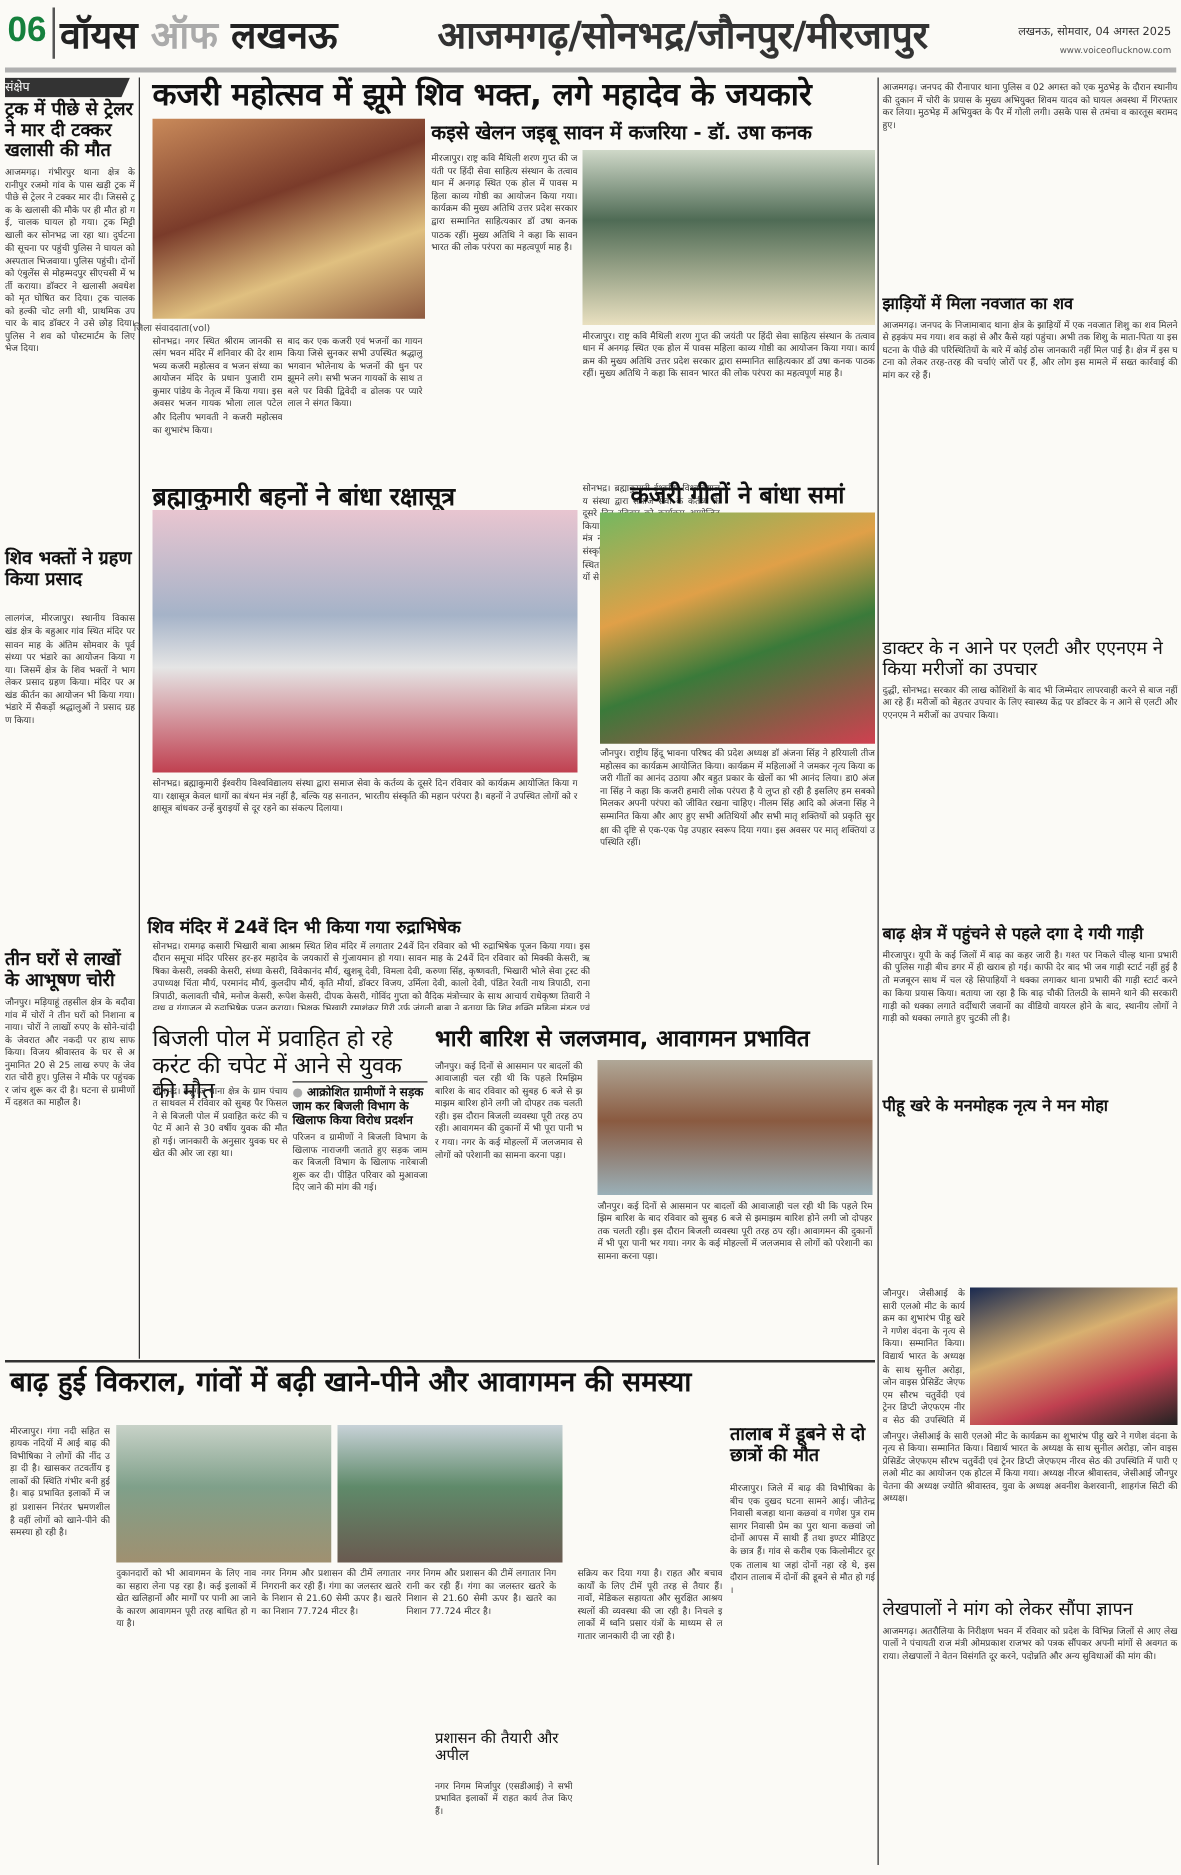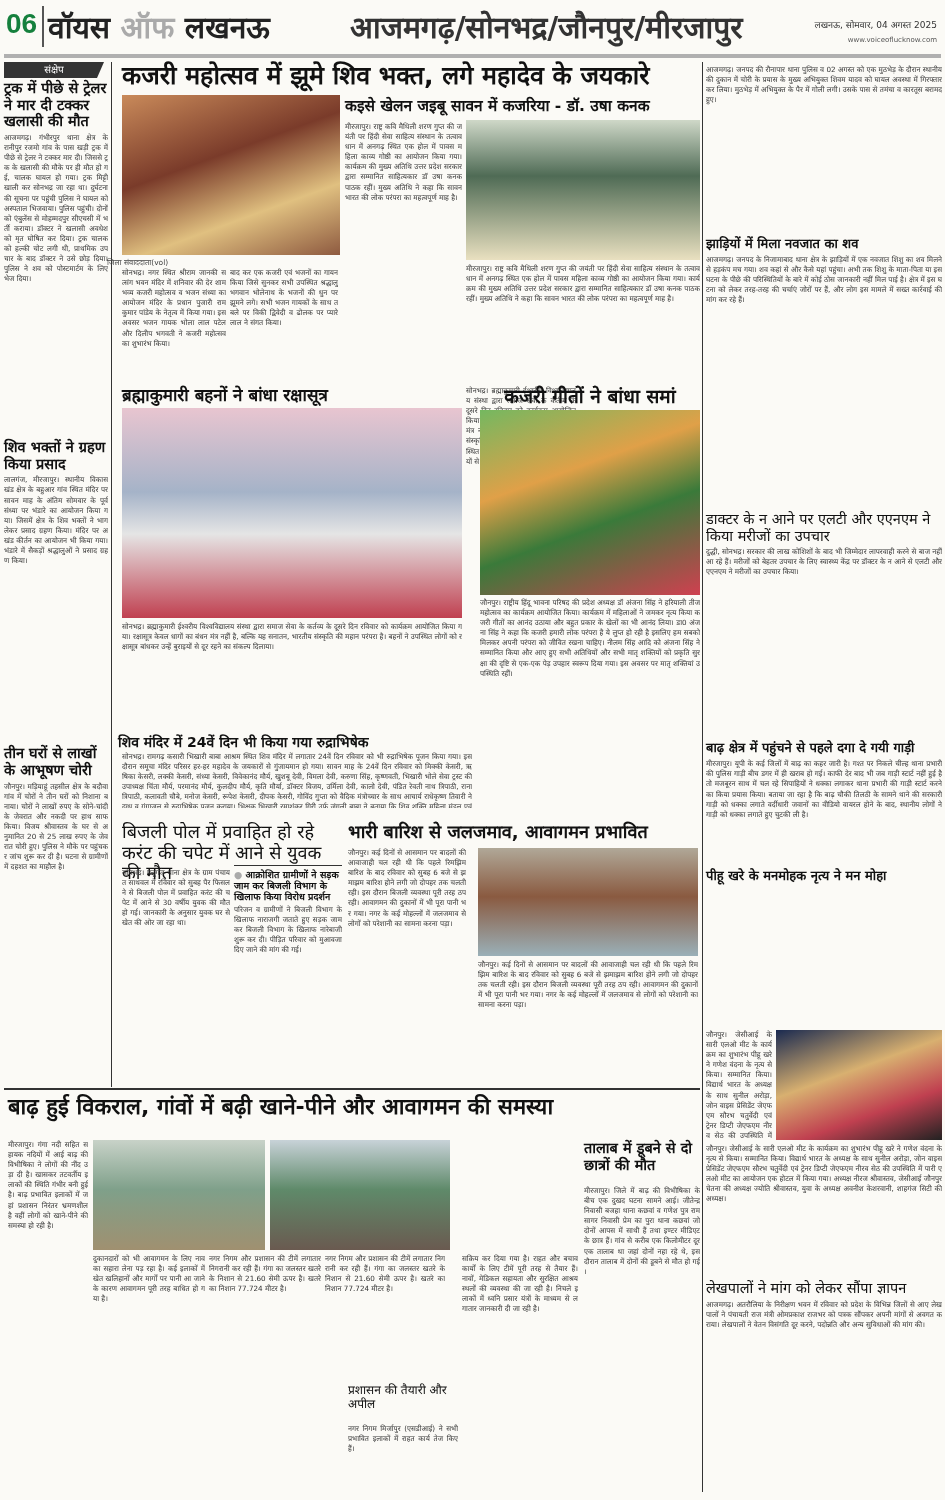--- a/index.html
+++ b/index.html
@@ -10,21 +10,21 @@
 .brand{left:42px;top:6px;font:bold 30px "DejaVu Sans",sans-serif;color:#222;border-left:2px solid #555;padding-left:4px}
 .brand .mid{color:#aaa}
 .region{left:350px;top:6px;font:bold 30px "DejaVu Sans",sans-serif;color:#333}
 .dt{right:8px;top:18px;font-size:9px;color:#333}
 .url{right:8px;top:36px;font-size:7px;color:#555}
 .rule{top:54px;left:4px;width:937px;height:4px;background:#b0b0b0}
 .vr{width:1px;background:#333}
 .hd{font-weight:bold;color:#111;line-height:1.15}
 .txt{font-size:7.2px;line-height:10.1px;color:#333;text-align:justify;overflow:hidden;word-break:break-all}
 .photo{background:#888;overflow:hidden}
-.tag{background:#333;color:#fff;font-size:10px;text-align:center;clip-path:polygon(0 0,100% 0,93% 100%,0 100%)}
+.tag{background:#333;color:#fff;font-size:10px;text-align:left;clip-path:polygon(0 0,100% 0,93% 100%,0 100%)}
 .hline{height:1px;background:#333}
 .bullet::before{content:"● ";color:#aaa}
 </style>
 </head>
 <body>
 
 <div class="abs mast">
   <div class="abs pg">06</div>
   <div class="abs region">आजमगढ़/सोनभद्र/जौनपुर/मीरजापुर</div>
   <div class="abs brand"><span>वॉयस </span><span class="mid">ऑफ </span><span>लखनऊ</span></div>
@@ -34,36 +34,36 @@
 <div class="abs rule"></div>
 
 <div class="abs vr" style="left:111px;top:62px;height:1025px"></div>
 <div class="abs vr" style="left:702px;top:62px;height:1430px"></div>
 
 <div class="abs" style="left:4px;top:62px;width:104px">
   <div class="tag" style="width:100px;height:16px">संक्षेप</div>
   <div class="hd" style="font-size:14.5px;margin-top:2px">ट्रक में पीछे से ट्रेलर ने मार दी टक्कर खलासी की मौत</div>
   <div class="txt" style="height:302px;margin-top:3px">आजमगढ़। गंभीरपुर थाना क्षेत्र के रानीपुर रजमो गांव के पास खड़ी ट्रक में पीछे से ट्रेलर ने टक्कर मार दी। जिससे ट्रक के खलासी की मौके पर ही मौत हो गई, चालक घायल हो गया। ट्रक मिट्टी खाली कर सोनभद्र जा रहा था। दुर्घटना की सूचना पर पहुंची पुलिस ने घायल को अस्पताल भिजवाया। पुलिस पहुंची। दोनों को एंबुलेंस से मोहम्मदपुर सीएचसी में भर्ती कराया। डॉक्टर ने खलासी अवधेश को मृत घोषित कर दिया। ट्रक चालक को हल्की चोट लगी थी, प्राथमिक उपचार के बाद डॉक्टर ने उसे छोड़ दिया। पुलिस ने शव को पोस्टमार्टम के लिए भेज दिया।</div>
   <div class="hd" style="font-size:14.5px;margin-top:4px">शिव भक्तों ने ग्रहण किया प्रसाद</div>
-  <div class="txt" style="height:266px;margin-top:3px">लालगंज, मीरजापुर। स्थानीय विकास खंड क्षेत्र के बहुआर गांव स्थित मंदिर पर सावन माह के अंतिम सोमवार के पूर्व संध्या पर भंडारे का आयोजन किया गया। जिसमें क्षेत्र के शिव भक्तों ने भाग लेकर प्रसाद ग्रहण किया। मंदिर पर अखंड कीर्तन का आयोजन भी किया गया। भंडारे में सैकड़ों श्रद्धालुओं ने प्रसाद ग्रहण किया।</div>
+  <div class="txt" style="height:266px;margin-top:18px">लालगंज, मीरजापुर। स्थानीय विकास खंड क्षेत्र के बहुआर गांव स्थित मंदिर पर सावन माह के अंतिम सोमवार के पूर्व संध्या पर भंडारे का आयोजन किया गया। जिसमें क्षेत्र के शिव भक्तों ने भाग लेकर प्रसाद ग्रहण किया। मंदिर पर अखंड कीर्तन का आयोजन भी किया गया। भंडारे में सैकड़ों श्रद्धालुओं ने प्रसाद ग्रहण किया।</div>
   <div class="hd" style="font-size:14.5px;margin-top:4px">तीन घरों से लाखों के आभूषण चोरी</div>
   <div class="txt" style="height:288px;margin-top:3px">जौनपुर। मड़ियाहूं तहसील क्षेत्र के बदौवा गांव में चोरों ने तीन घरों को निशाना बनाया। चोरों ने लाखों रुपए के सोने-चांदी के जेवरात और नकदी पर हाथ साफ किया। विजय श्रीवास्तव के घर से अनुमानित 20 से 25 लाख रुपए के जेवरात चोरी हुए। पुलिस ने मौके पर पहुंचकर जांच शुरू कर दी है। घटना से ग्रामीणों में दहशत का माहौल है।</div>
 </div>
 
 <div class="abs hd" style="left:122px;top:62px;width:578px;font-size:25px;white-space:nowrap">कजरी महोत्सव में झूमे शिव भक्त, लगे महादेव के जयकारे</div>
 <div class="abs photo" style="left:122px;top:95px;width:218px;height:160px;background:linear-gradient(160deg,#c98a5a,#7a3b2a 40%,#e0c080 70%,#8e5a40)"></div>
 <div class="abs" style="left:107px;top:257px;font-size:7.5px;color:#444">जिला संवाददाता(vol)</div>
 <div class="abs hd" style="left:345px;top:98px;width:355px;font-size:15.5px;font-weight:bold">कइसे खेलन जइबू सावन में कजरिया - डॉ. उषा कनक</div>
 <div class="abs txt" style="left:345px;top:122px;width:117px;height:258px">मीरजापुर। राष्ट्र कवि मैथिली शरण गुप्त की जयंती पर हिंदी सेवा साहित्य संस्थान के तत्वावधान में अनगढ़ स्थित एक होल में पावस महिला काव्य गोष्ठी का आयोजन किया गया। कार्यक्रम की मुख्य अतिथि उत्तर प्रदेश सरकार द्वारा सम्मानित साहित्यकार डॉ उषा कनक पाठक रहीं। मुख्य अतिथि ने कहा कि सावन भारत की लोक परंपरा का महत्वपूर्ण माह है।</div>
 <div class="abs photo" style="left:466px;top:120px;width:234px;height:140px;background:linear-gradient(180deg,#cfd8c8,#4f6b55 40%,#e9e0c0)"></div>
 <div class="abs txt" style="left:466px;top:264px;width:234px;height:116px">मीरजापुर। राष्ट्र कवि मैथिली शरण गुप्त की जयंती पर हिंदी सेवा साहित्य संस्थान के तत्वावधान में अनगढ़ स्थित एक होल में पावस महिला काव्य गोष्ठी का आयोजन किया गया। कार्यक्रम की मुख्य अतिथि उत्तर प्रदेश सरकार द्वारा सम्मानित साहित्यकार डॉ उषा कनक पाठक रहीं। मुख्य अतिथि ने कहा कि सावन भारत की लोक परंपरा का महत्वपूर्ण माह है।</div>
 <div class="abs txt" style="left:122px;top:268px;width:104px;height:110px">सोनभद्र। नगर स्थित श्रीराम जानकी सत्संग भवन मंदिर में शनिवार की देर शाम भव्य कजरी महोत्सव व भजन संध्या का आयोजन मंदिर के प्रधान पुजारी रामकुमार पांडेय के नेतृत्व में किया गया। इस अवसर भजन गायक भोला लाल पटेल और दिलीप भगवती ने कजरी महोत्सव का शुभारंभ किया।</div>
 <div class="abs txt" style="left:230px;top:268px;width:108px;height:110px">बाद कर एक कजरी एवं भजनों का गायन किया जिसे सुनकर सभी उपस्थित श्रद्धालु भगवान भोलेनाथ के भजनों की धुन पर झूमने लगे। सभी भजन गायकों के साथ तबले पर विकी द्विवेदी व ढोलक पर प्यारे लाल ने संगत किया।</div>
 
-<div class="abs hd" style="left:122px;top:386px;width:350px;font-size:17px">ब्रह्माकुमारी बहनों ने बांधा रक्षासूत्र</div>
+<div class="abs hd" style="left:122px;top:386px;width:350px;font-size:20px">ब्रह्माकुमारी बहनों ने बांधा रक्षासूत्र</div>
 <div class="abs photo" style="left:122px;top:408px;width:340px;height:210px;background:linear-gradient(180deg,#e8c5d0,#a5b3c8 40%,#e5e5e5 60%,#c04050)"></div>
 <div class="abs txt" style="left:122px;top:622px;width:340px;height:108px">सोनभद्र। ब्रह्माकुमारी ईश्वरीय विश्वविद्यालय संस्था द्वारा समाज सेवा के कर्तव्य के दूसरे दिन रविवार को कार्यक्रम आयोजित किया गया। रक्षासूत्र केवल धागों का बंधन मंत्र नहीं है, बल्कि यह सनातन, भारतीय संस्कृति की महान परंपरा है। बहनों ने उपस्थित लोगों को रक्षासूत्र बांधकर उन्हें बुराइयों से दूर रहने का संकल्प दिलाया।</div>
 <div class="abs txt" style="left:466px;top:386px;width:110px;height:344px">सोनभद्र। ब्रह्माकुमारी ईश्वरीय विश्वविद्यालय संस्था द्वारा समाज सेवा के कर्तव्य के दूसरे दिन रविवार को कार्यक्रम आयोजित किया गया। रक्षासूत्र केवल धागों का बंधन मंत्र नहीं है, बल्कि यह सनातन, भारतीय संस्कृति की महान परंपरा है। बहनों ने उपस्थित लोगों को रक्षासूत्र बांधकर उन्हें बुराइयों से दूर रहने का संकल्प दिलाया।</div>
 
 <div class="abs hd" style="left:480px;top:386px;width:220px;font-size:19px;text-align:center">कजरी गीतों ने बांधा समां</div>
 <div class="abs photo" style="left:480px;top:410px;width:220px;height:185px;background:linear-gradient(160deg,#74b860,#e0a048 35%,#3a7a3a 60%,#d04050)"></div>
 <div class="abs txt" style="left:480px;top:598px;width:220px;height:210px">जौनपुर। राष्ट्रीय हिंदू भावना परिषद की प्रदेश अध्यक्ष डॉ अंजना सिंह ने हरियाली तीज महोत्सव का कार्यक्रम आयोजित किया। कार्यक्रम में महिलाओं ने जमकर नृत्य किया कजरी गीतों का आनंद उठाया और बहुत प्रकार के खेलों का भी आनंद लिया। डा0 अंजना सिंह ने कहा कि कजरी हमारी लोक परंपरा है ये लुप्त हो रही है इसलिए हम सबको मिलकर अपनी परंपरा को जीवित रखना चाहिए। नीलम सिंह आदि को अंजना सिंह ने सम्मानित किया और आए हुए सभी अतिथियों और सभी मातृ शक्तियों को प्रकृति सुरक्षा की दृष्टि से एक-एक पेड़ उपहार स्वरूप दिया गया। इस अवसर पर मातृ शक्तियां उपस्थिति रहीं।</div>
 
 <div class="abs hd" style="left:118px;top:734px;width:360px;font-size:14px">शिव मंदिर में 24वें दिन भी किया गया रुद्राभिषेक</div>
 <div class="abs txt" style="left:122px;top:752px;width:350px;height:56px">सोनभद्र। रामगढ़ कसारी भिखारी बाबा आश्रम स्थित शिव मंदिर में लगातार 24वें दिन रविवार को भी रुद्राभिषेक पूजन किया गया। इस दौरान समूचा मंदिर परिसर हर-हर महादेव के जयकारों से गुंजायमान हो गया। सावन माह के 24वें दिन रविवार को मिक्की केसरी, ऋषिका केसरी, लक्की केसरी, संध्या केसरी, विवेकानंद मौर्य, खुशबू देवी, विमला देवी, करुणा सिंह, कृष्णवती, भिखारी भोले सेवा ट्रस्ट की उपाध्यक्ष चिंता मौर्य, परमानंद मौर्य, कुलदीप मौर्य, कृति मौर्या, डॉक्टर विजय, उर्मिला देवी, कालो देवी, पंडित रेवती नाथ त्रिपाठी, राना त्रिपाठी, कलावती चौबे, मनोज केसरी, रूपेश केसरी, दीपक केसरी, गोविंद गुप्ता को वैदिक मंत्रोच्चार के साथ आचार्य राधेकृष्ण तिवारी ने दुग्ध व गंगाजल से रुद्राभिषेक पूजन कराया। भिक्षुक भिखारी रमाशंकर गिरी उर्फ जंगली बाबा ने बताया कि शिव शक्ति महिला मंडल एवं भिखारी भोले सेवा ट्रस्ट की ओर से प्रतिदिन सावन माह भर रुद्राभिषेक पूजन किया जाएगा।</div>
@@ -80,21 +80,21 @@
 <div class="abs txt" style="left:478px;top:960px;width:220px;height:120px">जौनपुर। कई दिनों से आसमान पर बादलों की आवाजाही चल रही थी कि पहले रिमझिम बारिश के बाद रविवार को सुबह 6 बजे से झमाझम बारिश होने लगी जो दोपहर तक चलती रही। इस दौरान बिजली व्यवस्था पूरी तरह ठप रही। आवागमन की दुकानों में भी पूरा पानी भर गया। नगर के कई मोहल्लों में जलजमाव से लोगों को परेशानी का सामना करना पड़ा।</div>
 
 <div class="abs" style="left:706px;top:62px;width:236px">
   <div class="txt" style="height:168px;margin-top:3px">आजमगढ़। जनपद की रौनापार थाना पुलिस व 02 अगस्त को एक मुठभेड़ के दौरान स्थानीय की दुकान में चोरी के प्रयास के मुख्य अभियुक्त शिवम यादव को घायल अवस्था में गिरफ्तार कर लिया। मुठभेड़ में अभियुक्त के पैर में गोली लगी। उसके पास से तमंचा व कारतूस बरामद हुए।</div>
   <div class="hd" style="font-size:13px;margin-top:4px">झाड़ियों में मिला नवजात का शव</div>
   <div class="txt" style="height:252px;margin-top:3px">आजमगढ़। जनपद के निजामाबाद थाना क्षेत्र के झाड़ियों में एक नवजात शिशु का शव मिलने से हड़कंप मच गया। शव कहां से और कैसे यहां पहुंचा। अभी तक शिशु के माता-पिता या इस घटना के पीछे की परिस्थितियों के बारे में कोई ठोस जानकारी नहीं मिल पाई है। क्षेत्र में इस घटना को लेकर तरह-तरह की चर्चाएं जोरों पर हैं, और लोग इस मामले में सख्त कार्रवाई की मांग कर रहे हैं।</div>
   <div class="hd" style="font-size:14.5px;font-weight:normal;margin-top:4px">डाक्टर के न आने पर एलटी और एएनएम ने किया मरीजों का उपचार</div>
   <div class="txt" style="height:190px;margin-top:3px">दुद्धी, सोनभद्र। सरकार की लाख कोशिशों के बाद भी जिम्मेदार लापरवाही करने से बाज नहीं आ रहे हैं। मरीजों को बेहतर उपचार के लिए स्वास्थ्य केंद्र पर डॉक्टर के न आने से एलटी और एएनएम ने मरीजों का उपचार किया।</div>
   <div class="hd" style="font-size:13px;margin-top:4px">बाढ़ क्षेत्र में पहुंचने से पहले दगा दे गयी गाड़ी</div>
   <div class="txt" style="height:110px;margin-top:3px">मीरजापुर। यूपी के कई जिलों में बाढ़ का कहर जारी है। गश्त पर निकले चील्ह थाना प्रभारी की पुलिस गाड़ी बीच डगर में ही खराब हो गई। काफी देर बाद भी जब गाड़ी स्टार्ट नहीं हुई है तो मजबूरन साथ में चल रहे सिपाहियों ने धक्का लगाकर थाना प्रभारी की गाड़ी स्टार्ट करने का किया प्रयास किया। बताया जा रहा है कि बाढ़ चौकी तिलठी के सामने थाने की सरकारी गाड़ी को धक्का लगाते वर्दीधारी जवानों का वीडियो वायरल होने के बाद, स्थानीय लोगों ने गाड़ी को धक्का लगाते हुए चुटकी ली है।</div>
-  <div class="hd" style="font-size:13px;margin-top:0">पीहू खरे के मनमोहक नृत्य ने मन मोहा</div>
+  <div class="hd" style="font-size:13px;margin-top:10px">पीहू खरे के मनमोहक नृत्य ने मन मोहा</div>
 </div>
 <div class="abs txt" style="left:706px;top:1030px;width:66px;height:110px">जौनपुर। जेसीआई के सारी एलओ मीट के कार्यक्रम का शुभारंभ पीहू खरे ने गणेश वंदना के नृत्य से किया। सम्मानित किया। विद्यार्थ भारत के अध्यक्ष के साथ सुनील अरोड़ा, जोन वाइस प्रेसिडेंट जेएफएम सौरभ चतुर्वेदी एवं ट्रेनर डिप्टी जेएफएम नीरव सेठ की उपस्थिति में पारी एलओ मीट का आयोजन एक होटल में किया गया। अध्यक्ष नीरज श्रीवास्तव, जेसीआई जौनपुर चेतना की अध्यक्ष ज्योति श्रीवास्तव, युवा के अध्यक्ष अवनीश केशरवानी, शाहगंज सिटी की अध्यक्ष।</div>
 <div class="abs photo" style="left:776px;top:1030px;width:166px;height:110px;background:linear-gradient(160deg,#1a2a50,#d8b070 40%,#c04050 70%,#222)"></div>
 <div class="abs txt" style="left:706px;top:1144px;width:236px;height:130px">जौनपुर। जेसीआई के सारी एलओ मीट के कार्यक्रम का शुभारंभ पीहू खरे ने गणेश वंदना के नृत्य से किया। सम्मानित किया। विद्यार्थ भारत के अध्यक्ष के साथ सुनील अरोड़ा, जोन वाइस प्रेसिडेंट जेएफएम सौरभ चतुर्वेदी एवं ट्रेनर डिप्टी जेएफएम नीरव सेठ की उपस्थिति में पारी एलओ मीट का आयोजन एक होटल में किया गया। अध्यक्ष नीरज श्रीवास्तव, जेसीआई जौनपुर चेतना की अध्यक्ष ज्योति श्रीवास्तव, युवा के अध्यक्ष अवनीश केशरवानी, शाहगंज सिटी की अध्यक्ष।</div>
 <div class="abs hd" style="left:706px;top:1280px;width:236px;font-size:14.5px;font-weight:normal">लेखपालों ने मांग को लेकर सौंपा ज्ञापन</div>
 <div class="abs txt" style="left:706px;top:1300px;width:236px;height:196px">आजमगढ़। अतरौलिया के निरीक्षण भवन में रविवार को प्रदेश के विभिन्न जिलों से आए लेखपालों ने पंचायती राज मंत्री ओमप्रकाश राजभर को पत्रक सौंपकर अपनी मांगों से अवगत कराया। लेखपालों ने वेतन विसंगति दूर करने, पदोन्नति और अन्य सुविधाओं की मांग की।</div>
 
 <div class="abs hline" style="left:4px;top:1088px;width:696px;height:2px"></div>
 <div class="abs hd" style="left:8px;top:1094px;width:690px;font-size:22px;white-space:nowrap">बाढ़ हुई विकराल, गांवों में बढ़ी खाने-पीने और आवागमन की समस्या</div>
 <div class="abs txt" style="left:8px;top:1140px;width:80px;height:355px">मीरजापुर। गंगा नदी सहित सहायक नदियों में आई बाढ़ की विभीषिका ने लोगों की नींद उड़ा दी है। खासकर तटवर्तीय इलाकों की स्थिति गंभीर बनी हुई है। बाढ़ प्रभावित इलाकों में जहां प्रशासन निरंतर भ्रमणशील है वहीं लोगों को खाने-पीने की समस्या हो रही है।</div>

